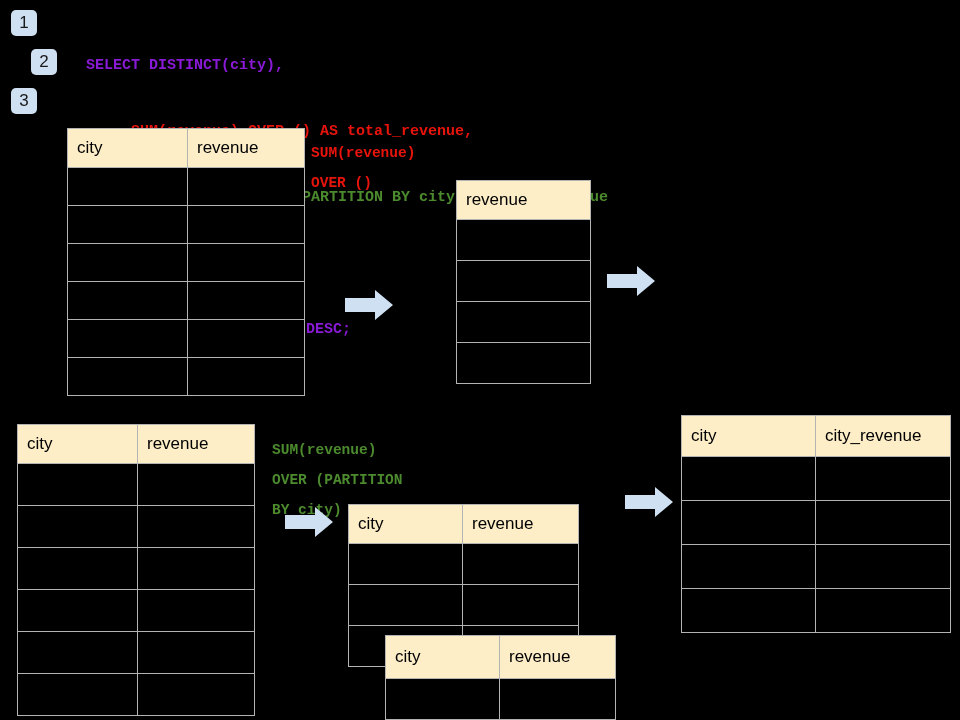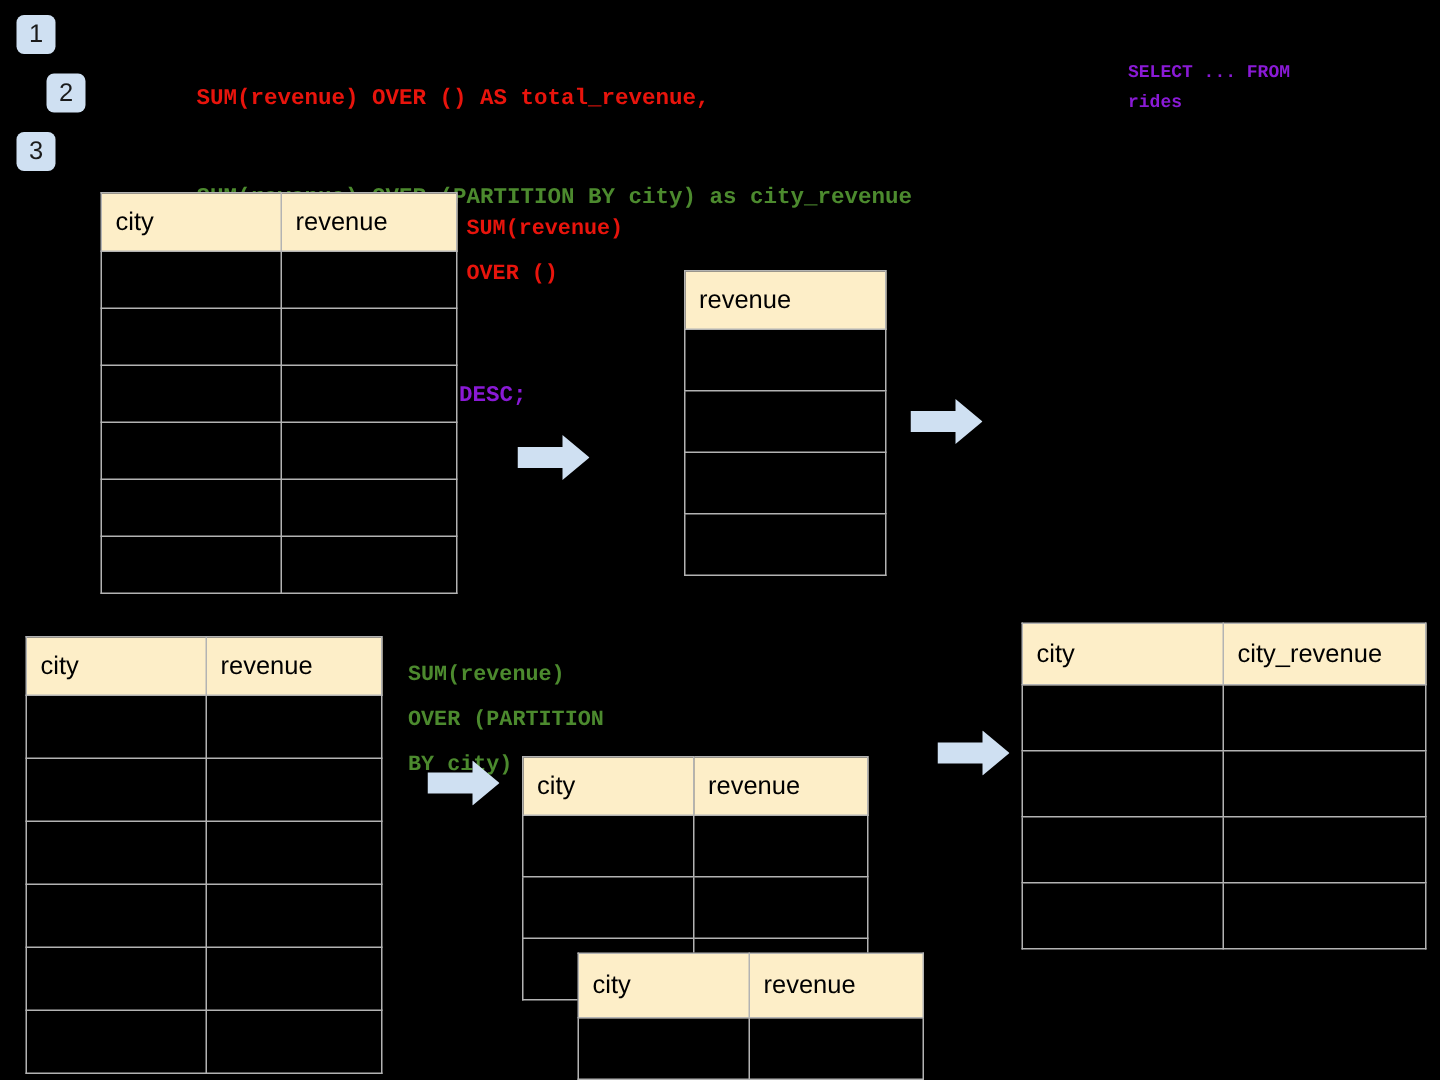--- a/index.html
+++ b/index.html
@@ -100,28 +100,27 @@
 </head>
 <body>
 
 <div id="canvas">
 
   <div class="badge" style="left:11px; top:10px;">1</div>
   <div class="badge" style="left:31px; top:49px;">2</div>
   <div class="badge" style="left:11px; top:88px;">3</div>
 
   <div class="sql-block" style="left:86px; top:11px;">
+    <div class="sql-line c-purple" style="margin-left:0px;">SELECT DISTINCT(city),</div>
     <div class="sql-line c-red" style="margin-left:45px;">SUM(revenue) OVER () AS total_revenue,</div>
     <div class="sql-line c-green" style="margin-left:45px;">SUM(revenue) OVER (PARTITION BY city) as city_revenue</div>
     <div class="sql-line c-purple" style="margin-left:22px;">FROM rides</div>
     <div class="sql-line c-purple" style="margin-left:22px;">ORDER by city_revenue DESC;</div>
   </div>
 
-  <div class="side-note" style="left:752px; top:38px;">SELECT ... FROM
-rides</div>
 
   <div class="annot red" style="left:311px; top:138px;">SUM(revenue)
 OVER ()</div>
 
   <div class="annot green" style="left:272px; top:435px;">SUM(revenue)
 OVER (PARTITION
 BY city)</div>
 
   <table class="tbl" style="left:67px; top:128px; width:237px;">
     <colgroup>

